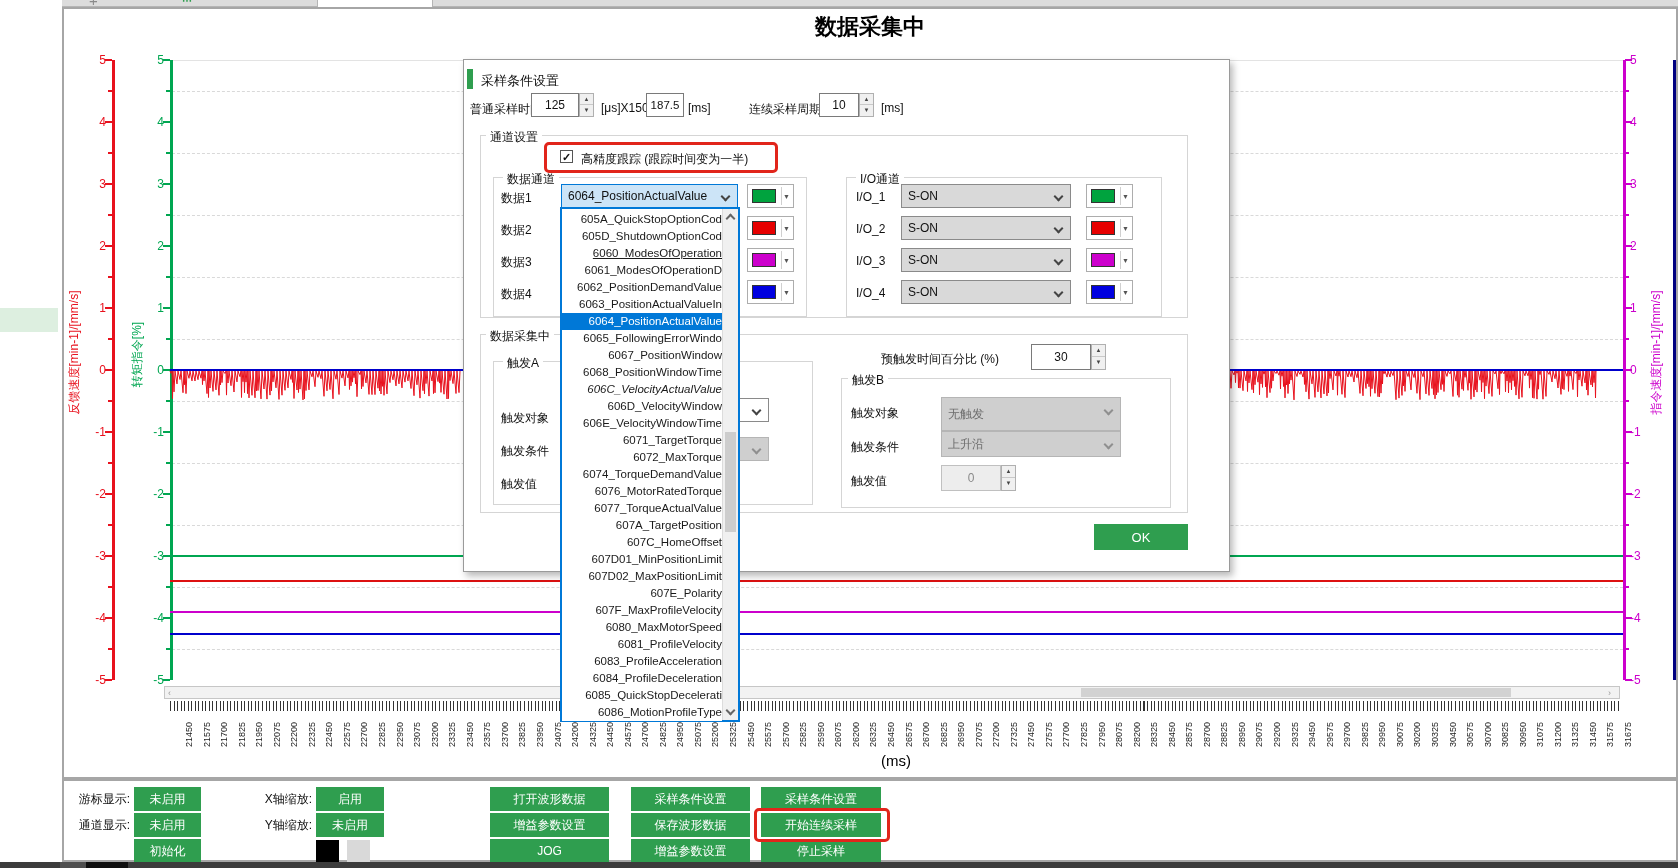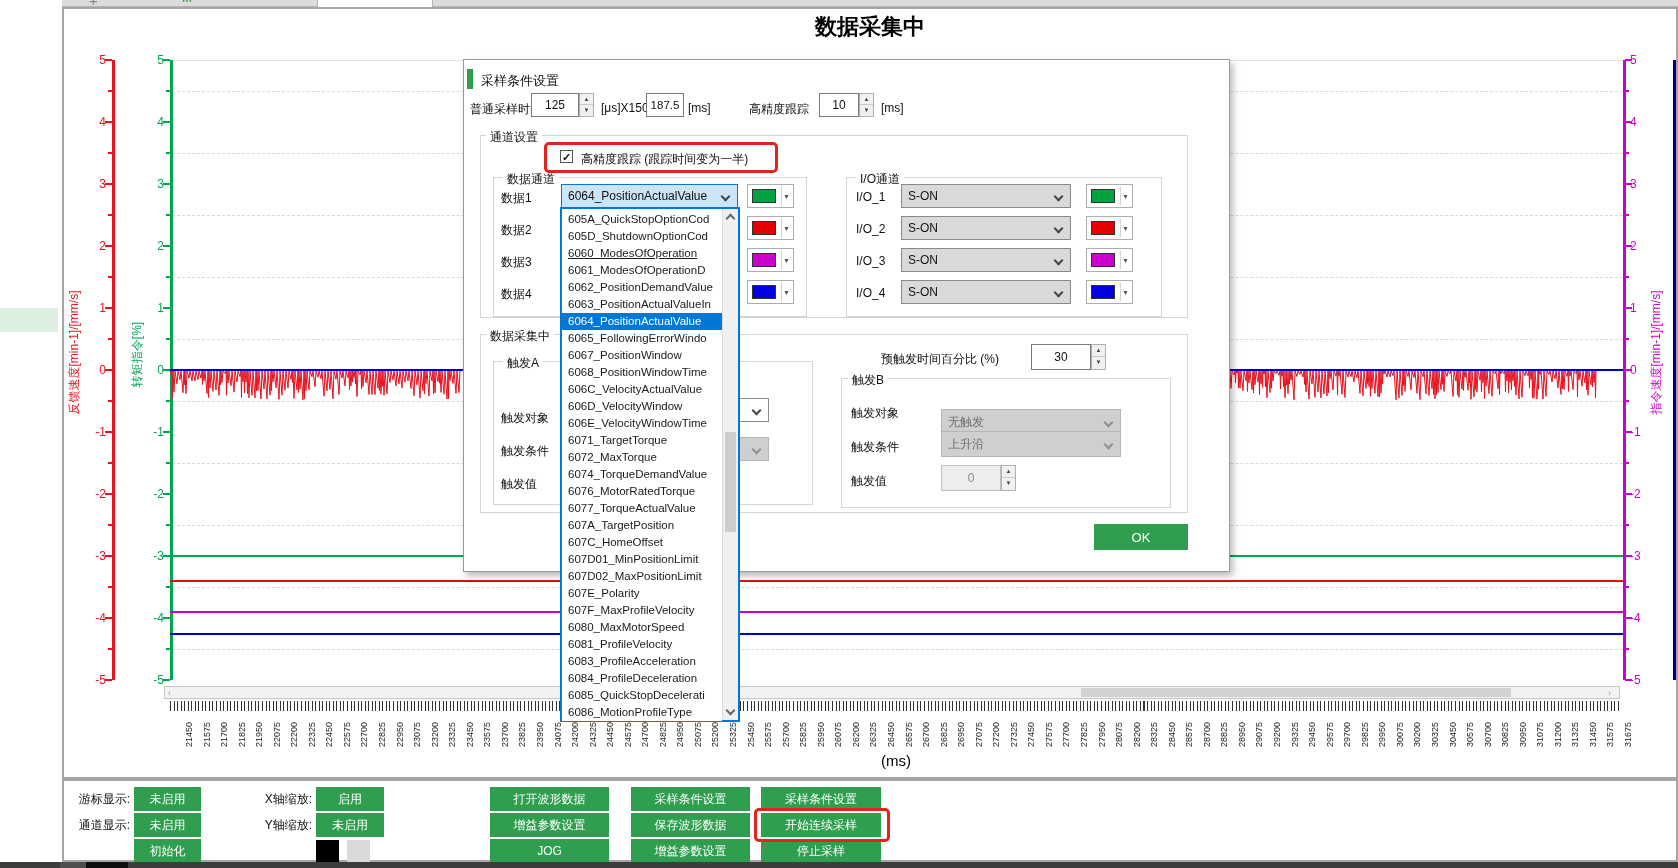--- a/index.html
+++ b/index.html
@@ -53,21 +53,21 @@
   .combo.gray { background:#d9d9d9; }
   .combo.disabled { background:#cfcfcf; color:#6d6d6d; border:1px solid #b5b5b5; }
   .chev { position:absolute; right:8px; top:8px; width:7px; height:7px; border-left:2px solid #444; border-bottom:2px solid #444; transform:rotate(-45deg); }
   .chev.dis { border-color:#8f8f8f; }
   .colorbtn { position:absolute; width:47px; height:24px; background:#fff; border:1px solid #adadad; }
   .colorbtn .sw { position:absolute; left:4px; top:4px; width:24px; height:14px; border:1px solid #333; }
   .colorbtn .dv { position:absolute; left:33px; top:2px; width:1px; height:18px; background:#d0d0d0; }
   .colorbtn .ar { position:absolute; right:3px; top:8px; font-size:7px; color:#555; }
   .okbtn { position:absolute; left:630px; top:464px; width:94px; height:26px; background:#2F9E4F; color:#fff; font-size:13px; display:flex; align-items:center; justify-content:center; }
   
-  .droplist { position:absolute; left:560px; top:207px; width:180px; height:515px; background:#fff; border:2px solid #0078D7; z-index:20; }
+  .droplist { position:absolute; left:560px; top:207px; width:180px; height:515px; background:#fff; border:2px solid #0078D7; z-index:20;text-align:right; }
   .dlitem { position:absolute; left:0; width:160px; height:17px; font-size:11.5px; line-height:17px; padding-left:6px; white-space:nowrap; overflow:hidden; color:#1a1a1a; background:#fff; }
   .dlitem.sel { background:#0078D7; color:#fff; }
   .vscroll { position:absolute; right:0; top:0; width:16px; height:511px; background:#f0f0f0; border-left:1px solid #dcdcdc; }
   .vthumb { position:absolute; left:2px; top:223px; width:11px; height:100px; background:#cdcdcd; }
   .varrow { position:absolute; left:4px; width:7px; height:7px; border-left:2px solid #666; border-bottom:2px solid #666; }
   .varrow.up { top:6px; transform:rotate(135deg); }
   .varrow.dn { bottom:6px; transform:rotate(-45deg); }
   
   .gbtn { position:absolute; height:24px; background:#2F9E4F; color:#fff; font-size:12px; display:flex; align-items:center; justify-content:center; white-space:nowrap; }
   .blbl { position:absolute; height:24px; font-size:12px; color:#111; display:flex; align-items:center; justify-content:flex-end; white-space:nowrap; }
@@ -320,21 +320,21 @@
 
     <div class="lbl" style="left:6px;top:41px;">普通采样时间</div>
     <div class="inputbox" style="left:67px;top:33px;width:48px;height:24px;">125</div>
     <div class="spinner" style="left:115px;top:33px;height:24px;">
         <div class="up">▲</div>
         <div class="dn">▼</div>
       </div>
     <div class="lbl" style="left:137px;top:41px;">[μs]X1500=</div>
     <div class="inputbox" style="left:182px;top:33px;width:38px;height:24px;font-size:11.5px;">187.5</div>
     <div class="lbl" style="left:224px;top:41px;">[ms]</div>
-    <div class="lbl" style="left:285px;top:41px;">高精度跟踪</div>
+    <div class="lbl" style="left:285px;top:41px;">连续采样周期</div>
     <div class="inputbox" style="left:355px;top:33px;width:40px;height:24px;">10</div>
     <div class="spinner" style="left:395px;top:33px;height:24px;">
         <div class="up">▲</div>
         <div class="dn">▼</div>
       </div>
     <div class="lbl" style="left:417px;top:41px;">[ms]</div>
 
     <div class="groupbox" style="left:16px;top:75px;width:708px;height:183px;"></div>
     <div class="grouplabel" style="left:22px;top:69px;">通道设置</div>
 
@@ -451,21 +451,21 @@
     <div class="lbl" style="left:37px;top:383px;">触发条件</div>
     <div class="combo disabled" style="left:97px;top:377px;width:208px;">
         <span class="chev dis"></span>
       </div>
     <div class="lbl" style="left:37px;top:416px;">触发值</div>
     <div class="combo disabled" style="left:97px;top:409px;width:80px;"></div>
 
     <div class="groupbox" style="left:377px;top:318px;width:330px;height:130px;"></div>
     <div class="grouplabel" style="left:384px;top:312px;">触发B</div>
     <div class="lbl" style="left:387px;top:345px;">触发对象</div>
-    <div class="combo disabled" style="left:477px;top:337px;width:180px;height:26px;margin-top:12px;">
+    <div class="combo disabled" style="left:477px;top:337px;width:180px;height:34px;">
         <span>无触发</span>
         <span class="chev dis" style="top:9px;"></span>
       </div>
     <div class="lbl" style="left:387px;top:379px;">触发条件</div>
     <div class="combo disabled" style="left:477px;top:371px;width:180px;height:26px;">
         <span>上升沿</span>
         <span class="chev dis" style="top:9px;"></span>
       </div>
     <div class="lbl" style="left:387px;top:413px;">触发值</div>
     <div class="inputbox" style="left:477px;top:405px;width:60px;height:26px;background:#ededed;color:#8a8a8a;border-color:#c0c0c0;">0</div>
@@ -482,21 +482,21 @@
         <div class="dlitem" style="top: 2px;">605A_QuickStopOptionCod</div>
         <div class="dlitem" style="top: 19px;">605D_ShutdownOptionCod</div>
         <div class="dlitem" style="top: 36px; text-decoration: underline;">6060_ModesOfOperation</div>
         <div class="dlitem" style="top: 53px;">6061_ModesOfOperationD</div>
         <div class="dlitem" style="top: 70px;">6062_PositionDemandValue</div>
         <div class="dlitem" style="top: 87px;">6063_PositionActualValueIn</div>
         <div class="dlitem sel" style="top: 104px;">6064_PositionActualValue</div>
         <div class="dlitem" style="top: 121px;">6065_FollowingErrorWindo</div>
         <div class="dlitem" style="top: 138px;">6067_PositionWindow</div>
         <div class="dlitem" style="top: 155px;">6068_PositionWindowTime</div>
-        <div class="dlitem" style="top: 172px;">606C_VelocityActualValue</div>
+        <div class="dlitem" style="top: 172px; font-style: italic;">606C_VelocityActualValue</div>
         <div class="dlitem" style="top: 189px;">606D_VelocityWindow</div>
         <div class="dlitem" style="top: 206px;">606E_VelocityWindowTime</div>
         <div class="dlitem" style="top: 223px;">6071_TargetTorque</div>
         <div class="dlitem" style="top: 240px;">6072_MaxTorque</div>
         <div class="dlitem" style="top: 257px;">6074_TorqueDemandValue</div>
         <div class="dlitem" style="top: 274px;">6076_MotorRatedTorque</div>
         <div class="dlitem" style="top: 291px;">6077_TorqueActualValue</div>
         <div class="dlitem" style="top: 308px;">607A_TargetPosition</div>
         <div class="dlitem" style="top: 325px;">607C_HomeOffset</div>
         <div class="dlitem" style="top: 342px;">607D01_MinPositionLimit</div>

